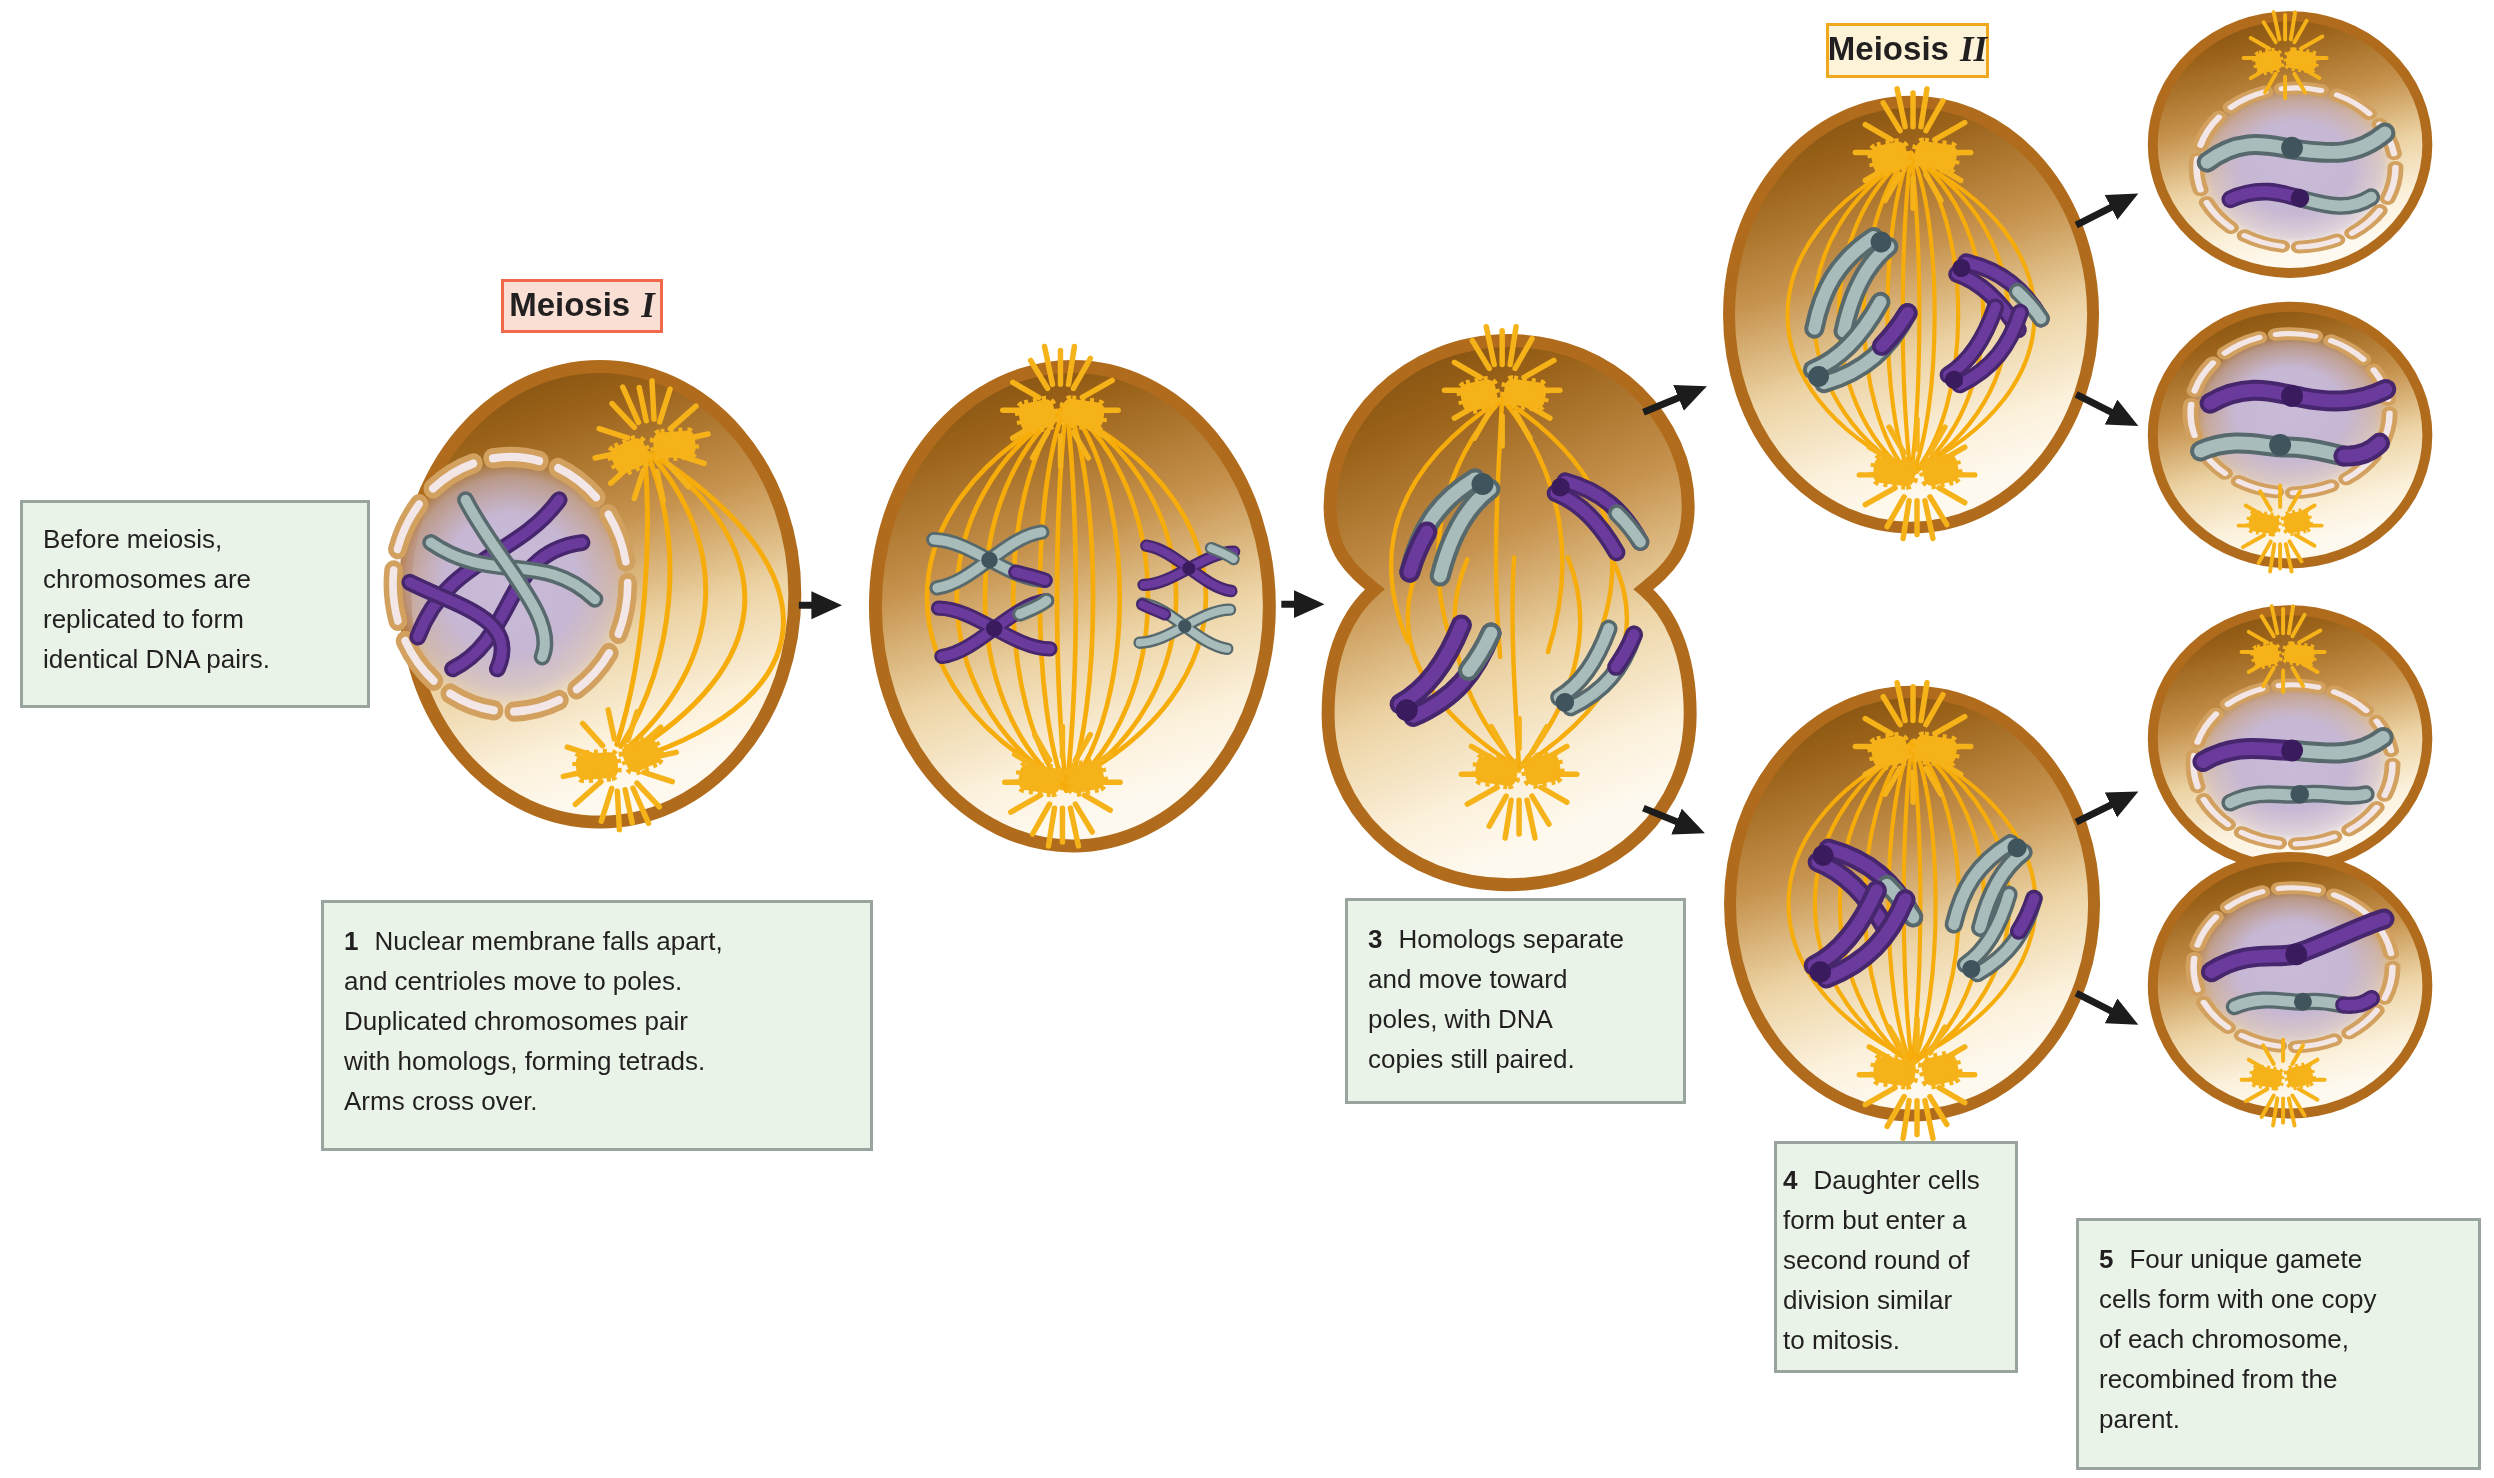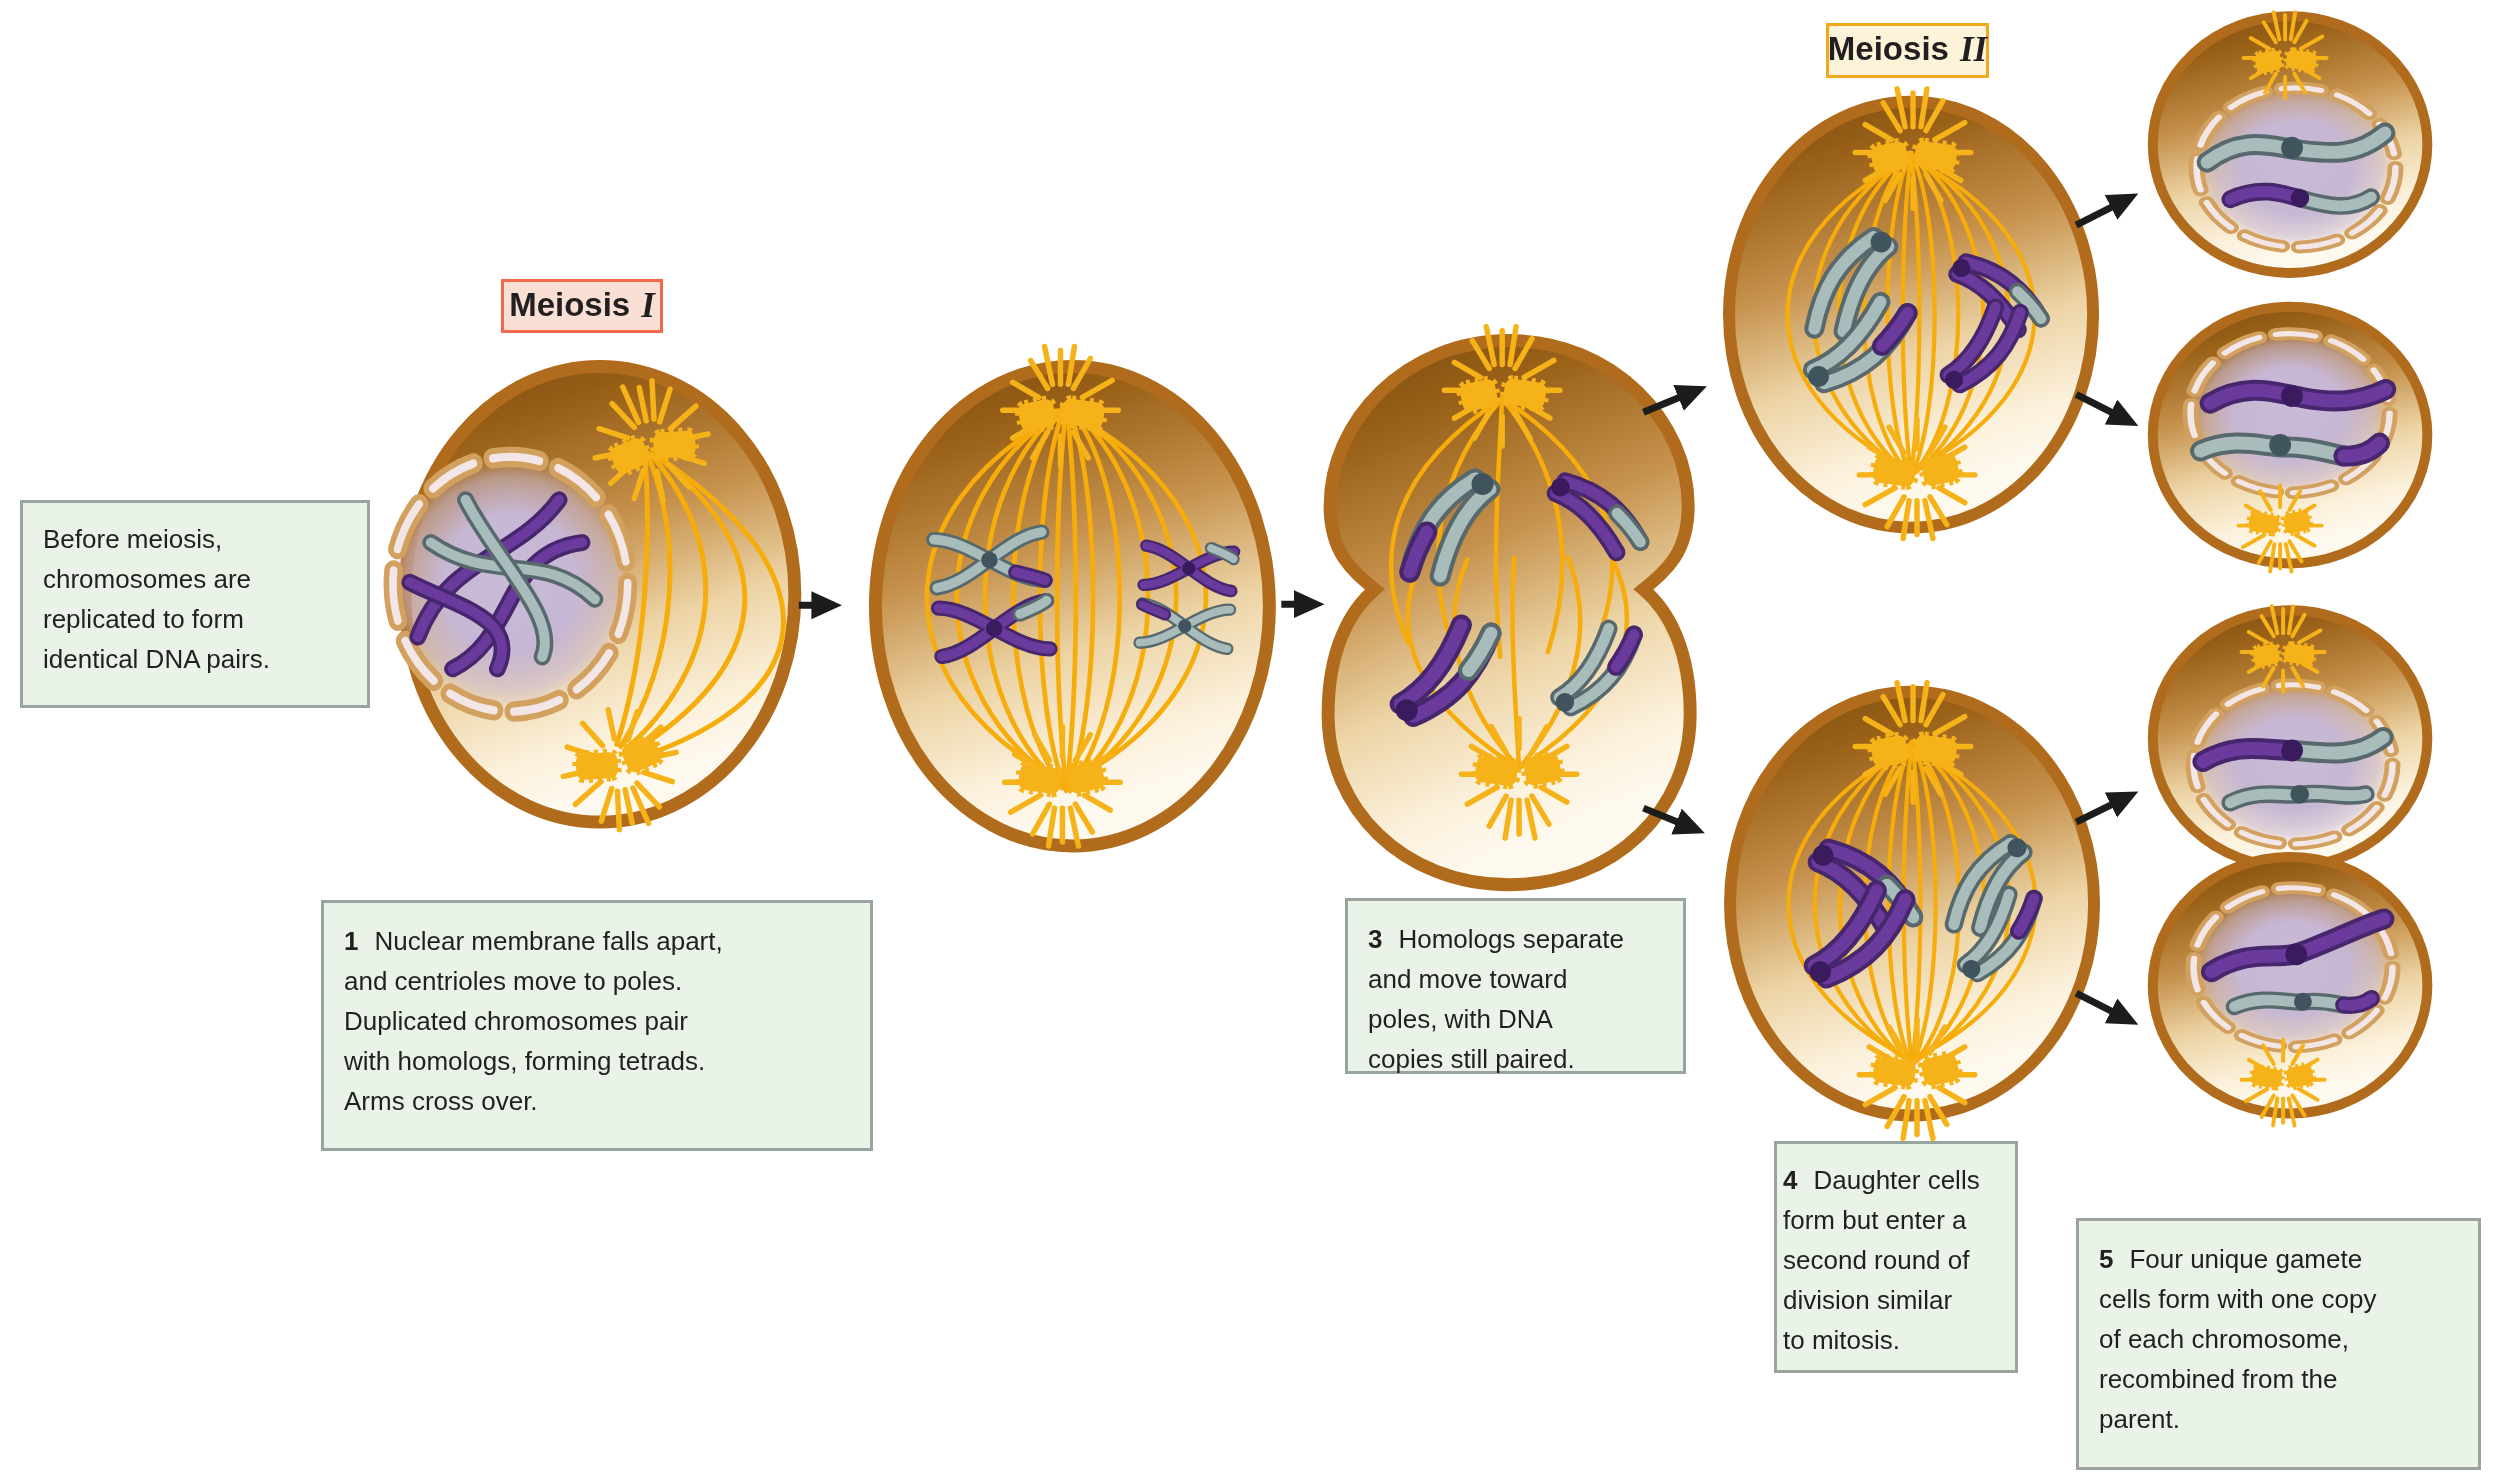--- a/index.html
+++ b/index.html
@@ -24,21 +24,21 @@
   .stage-label .numeral{
     font-family:"Liberation Serif","DejaVu Serif",serif;
     font-weight:700;margin-left:11px;font-size:35px;font-style:italic;
   }
   .label-m1{left:501px;top:279px;width:162px;height:54px;background:#fadfd4;border:3px solid #f2684a;}
   .label-m2{left:1826px;top:23px;width:163px;height:55px;background:#fdf3d8;border:3px solid #f0a91d;}
 
   .box-intro{left:20px;top:500px;width:350px;height:208px;}
   .box-s1{left:321px;top:900px;width:552px;height:251px;}
   .box-s2{left:918px;top:899px;width:300px;height:158px;}
-  .box-s3{left:1345px;top:898px;width:341px;height:176px;}
+  .box-s3{left:1345px;top:898px;width:341px;height:206px;}
   .box-s4{left:1774px;top:1141px;width:244px;height:232px;padding:16px 6px;}
   .box-s5{left:2076px;top:1218px;width:405px;height:252px;}
 </style>
 </head>
 <body>
 
 <div class="figure">
 
 <svg class="canvas" width="2494" height="1479" viewBox="0 0 2507 1486" xmlns="http://www.w3.org/2000/svg">
   <defs>

